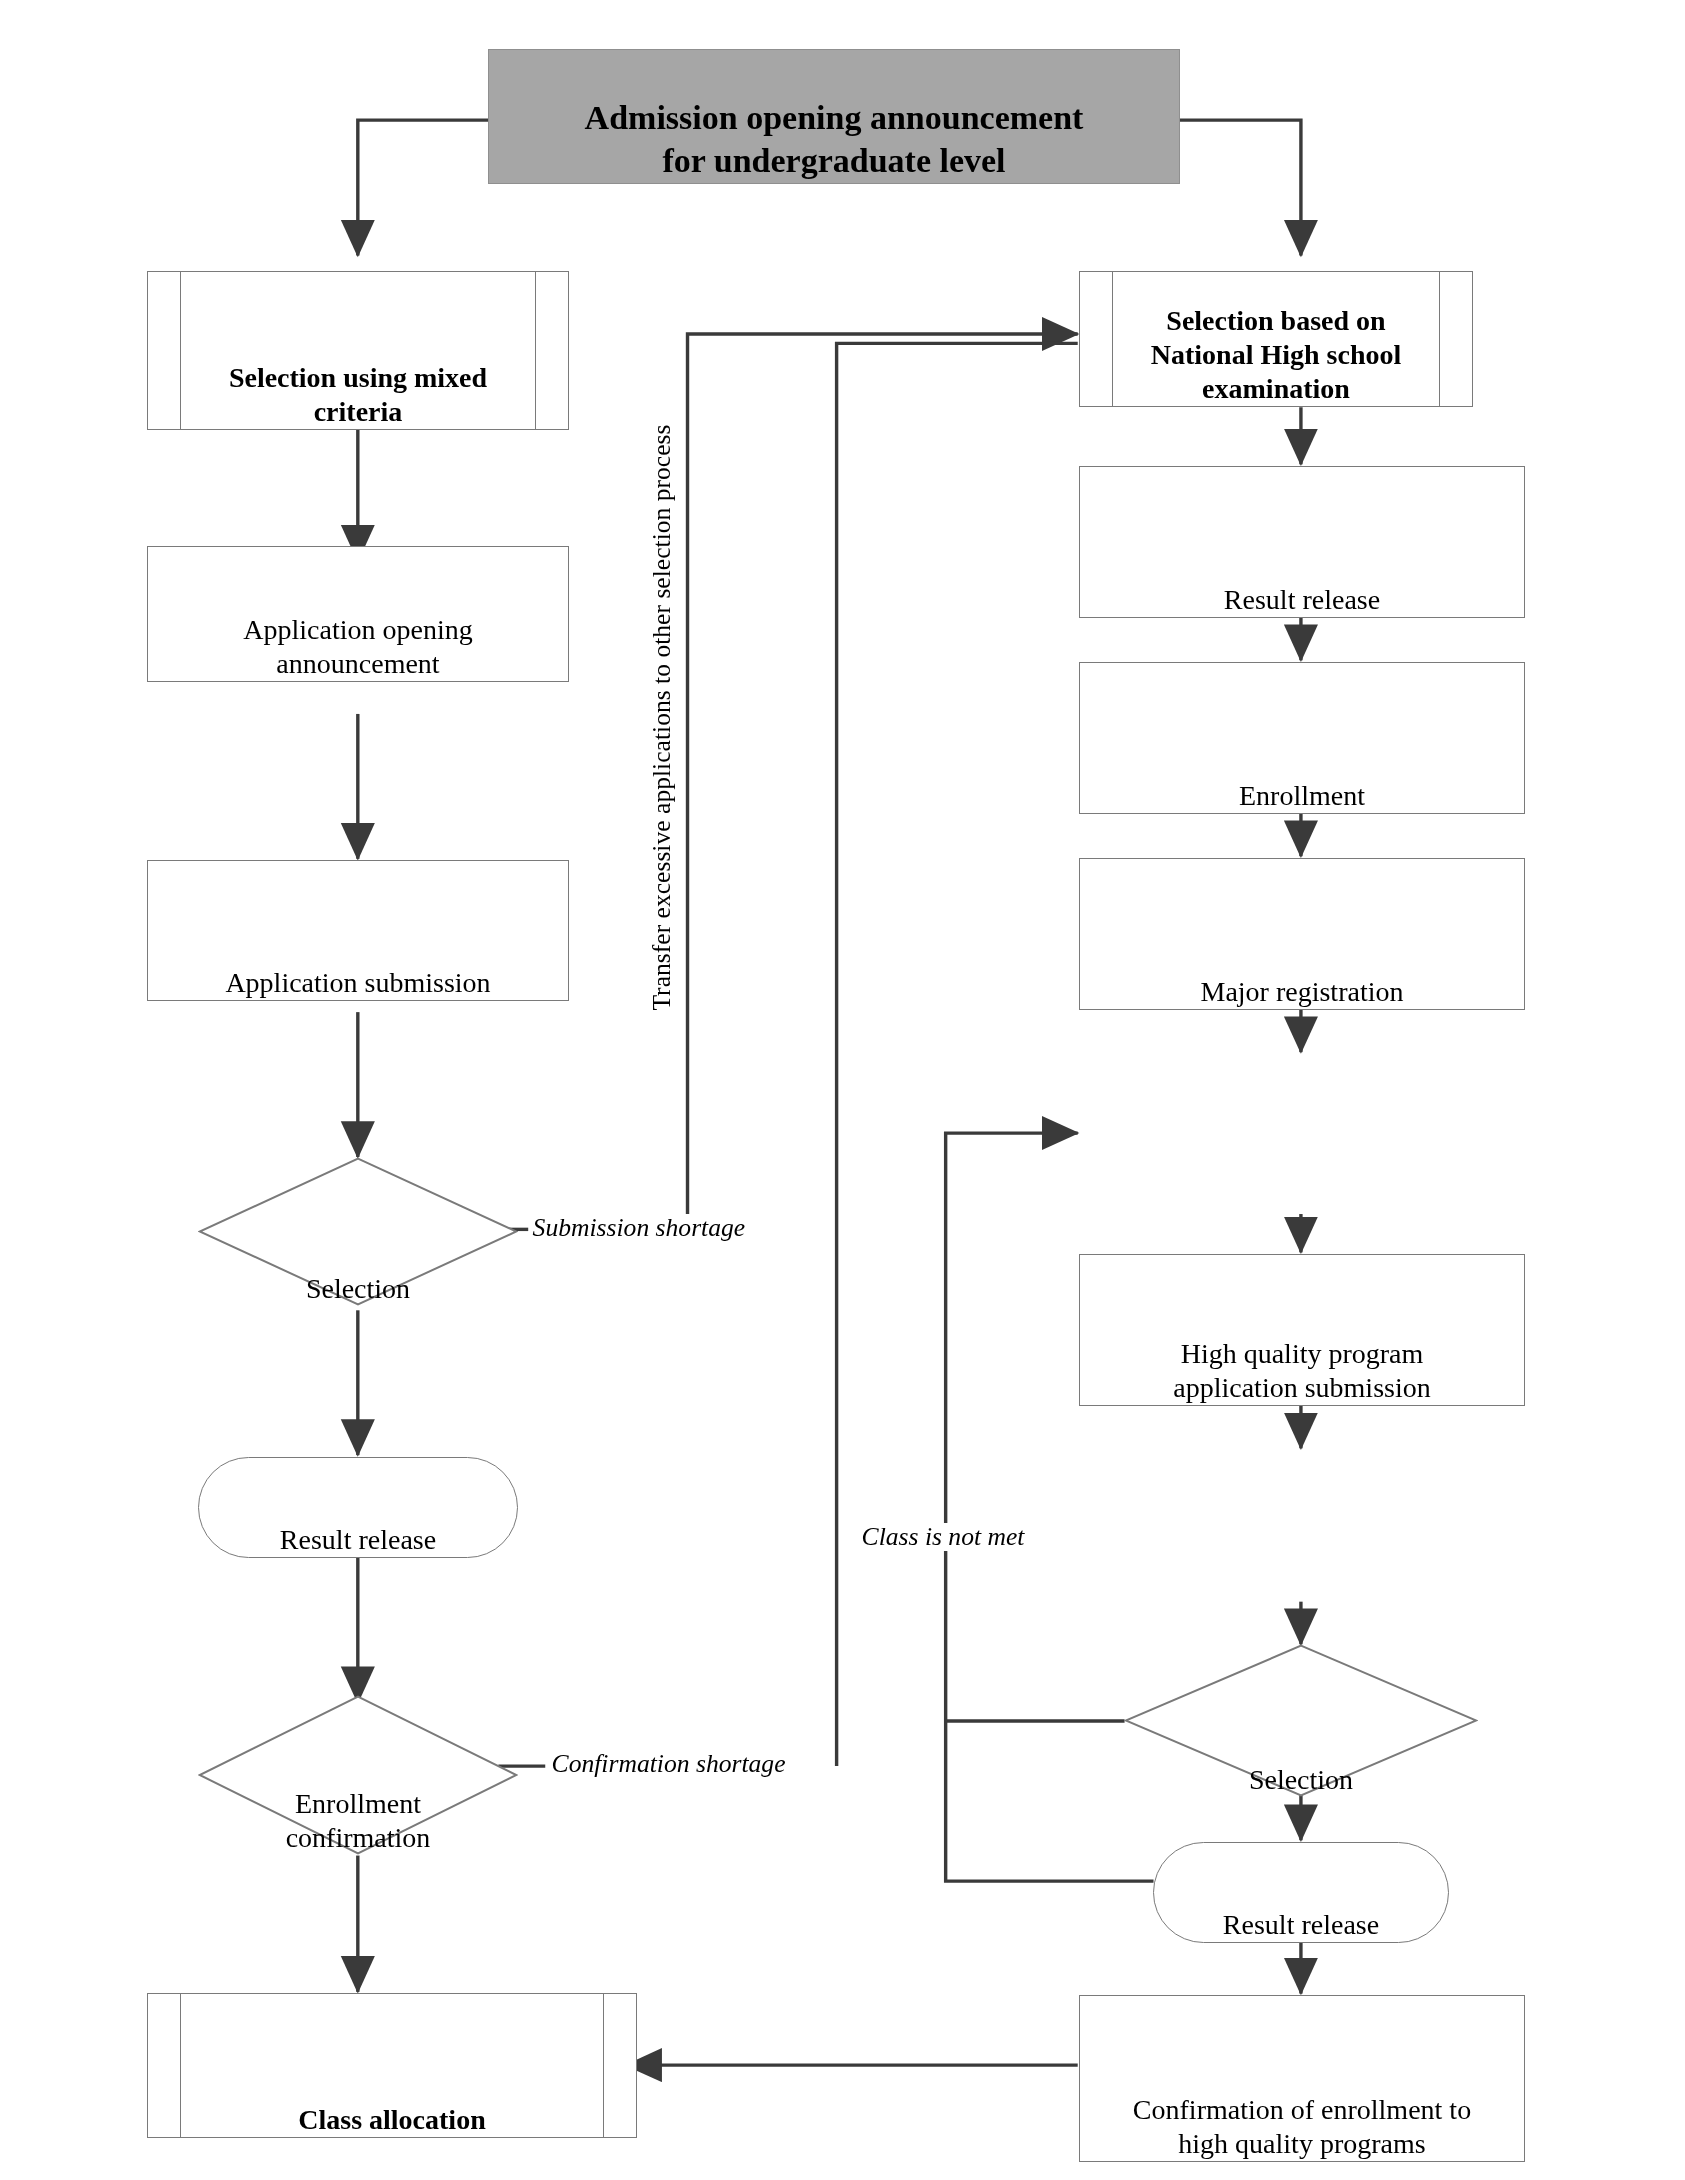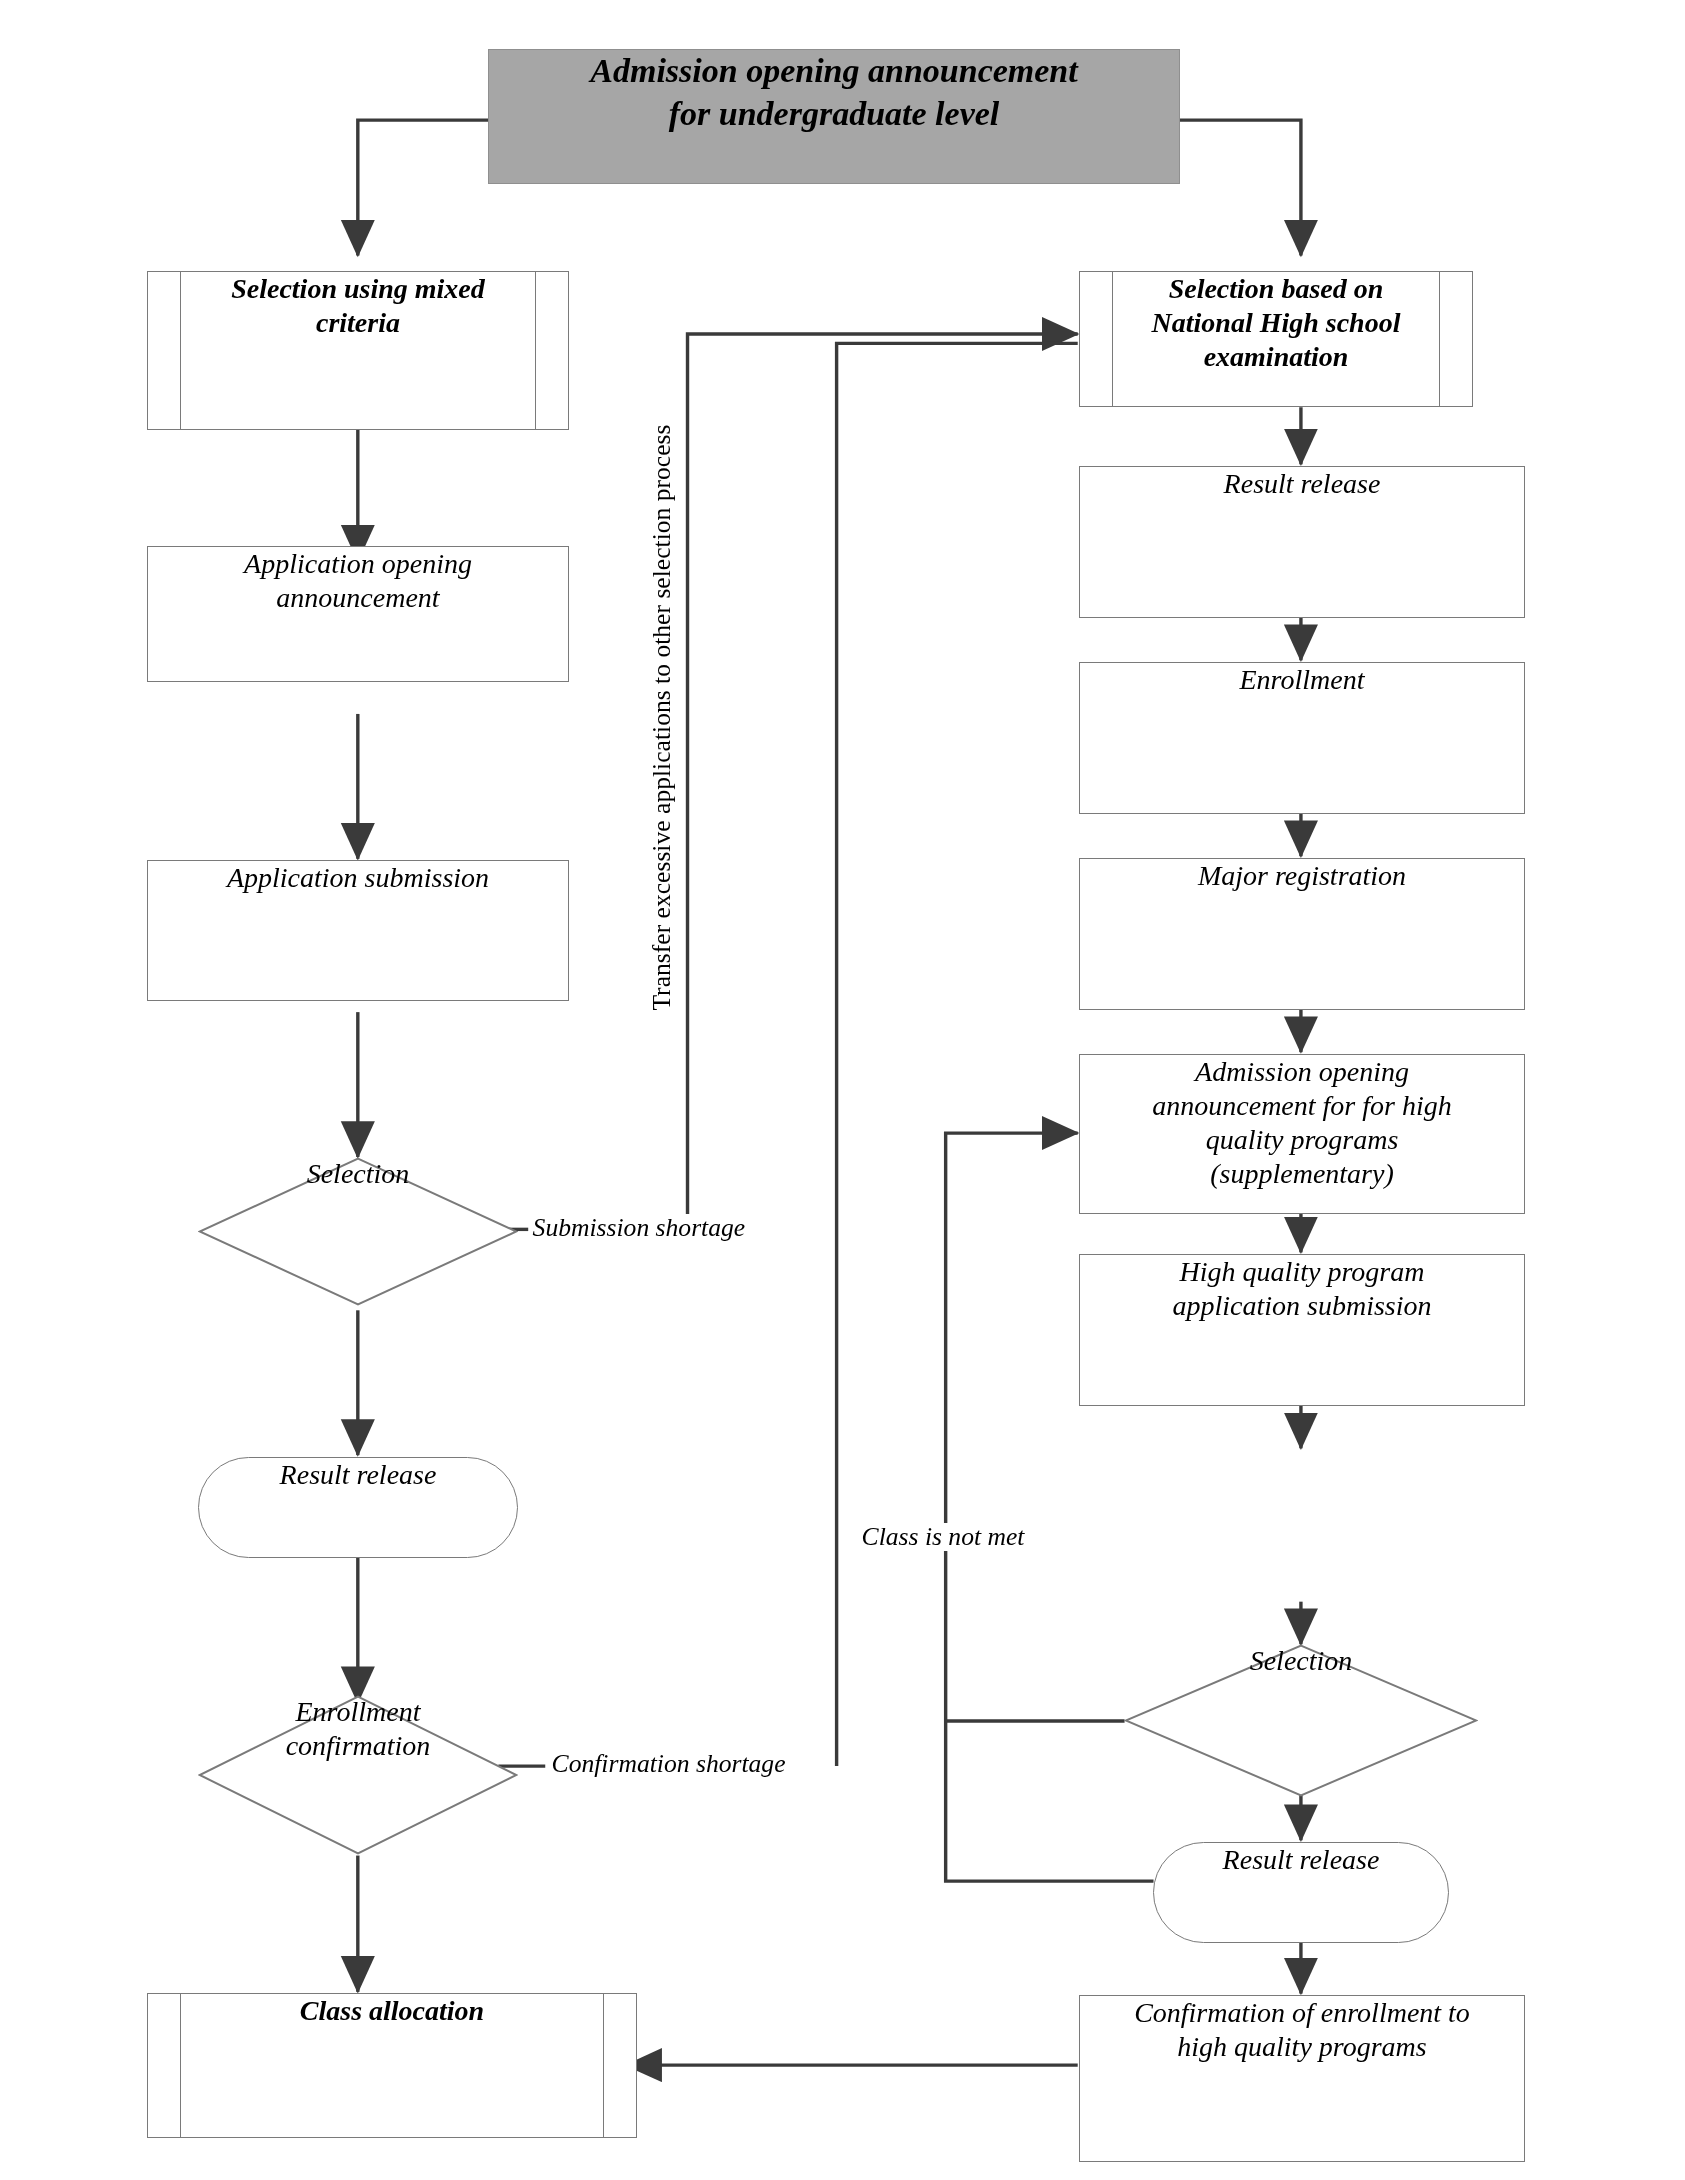--- a/index.html
+++ b/index.html
@@ -24,26 +24,25 @@
     left: 0;
     top: 0;
     width: 1686px;
     height: 2181px;
     pointer-events: none;
   }
   .node {
     position: absolute;
     box-sizing: border-box;
     display: flex;
-    align-items: flex-start;
+    align-items: flex-end;
     justify-content: center;
     text-align: center;
     background: #ffffff;
     line-height: 1.22;
-    font-style: italic;
   }
   .node .txt {
     display: block;
     padding: 0 8.5px;
     white-space: pre-line;
   }
   
   .proc {
     border: 1.7px solid #7a7a7a;
     font-size: 28px;
@@ -216,26 +215,20 @@
   </div>
 
   <div class="node proc" style="left:1079px; top:662px; width:446px; height:152px;">
     <span class="txt">Enrollment</span>
   </div>
 
   <div class="node proc" style="left:1079px; top:858px; width:446px; height:152px;">
     <span class="txt">Major registration</span>
   </div>
 
-  <div class="node proc" style="left:1079px; top:1054px; width:446px; height:160px;">
-    <span class="txt">Admission opening
-announcement for for high
-quality programs
-(supplementary)</span>
-  </div>
 
   <div class="node proc" style="left:1079px; top:1254px; width:446px; height:152px;">
     <span class="txt">High quality program
 application submission</span>
   </div>
 
 
   <div class="node decision" style="left:1124px; top:1644px; width:354px; height:153px;">
     <svg class="dmd" viewBox="0 0 416 180" preserveAspectRatio="none">
       <polygon points="208,2 414,90 208,178 2,90" fill="#ffffff" stroke="#7a7a7a" stroke-width="2" vector-effect="non-scaling-stroke"></polygon>

